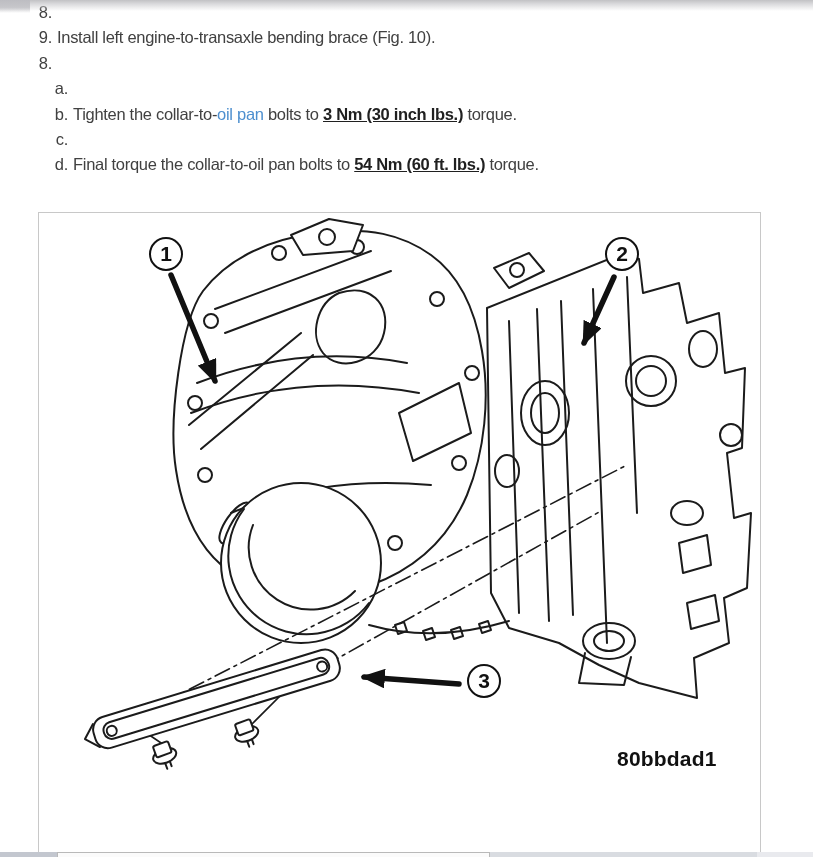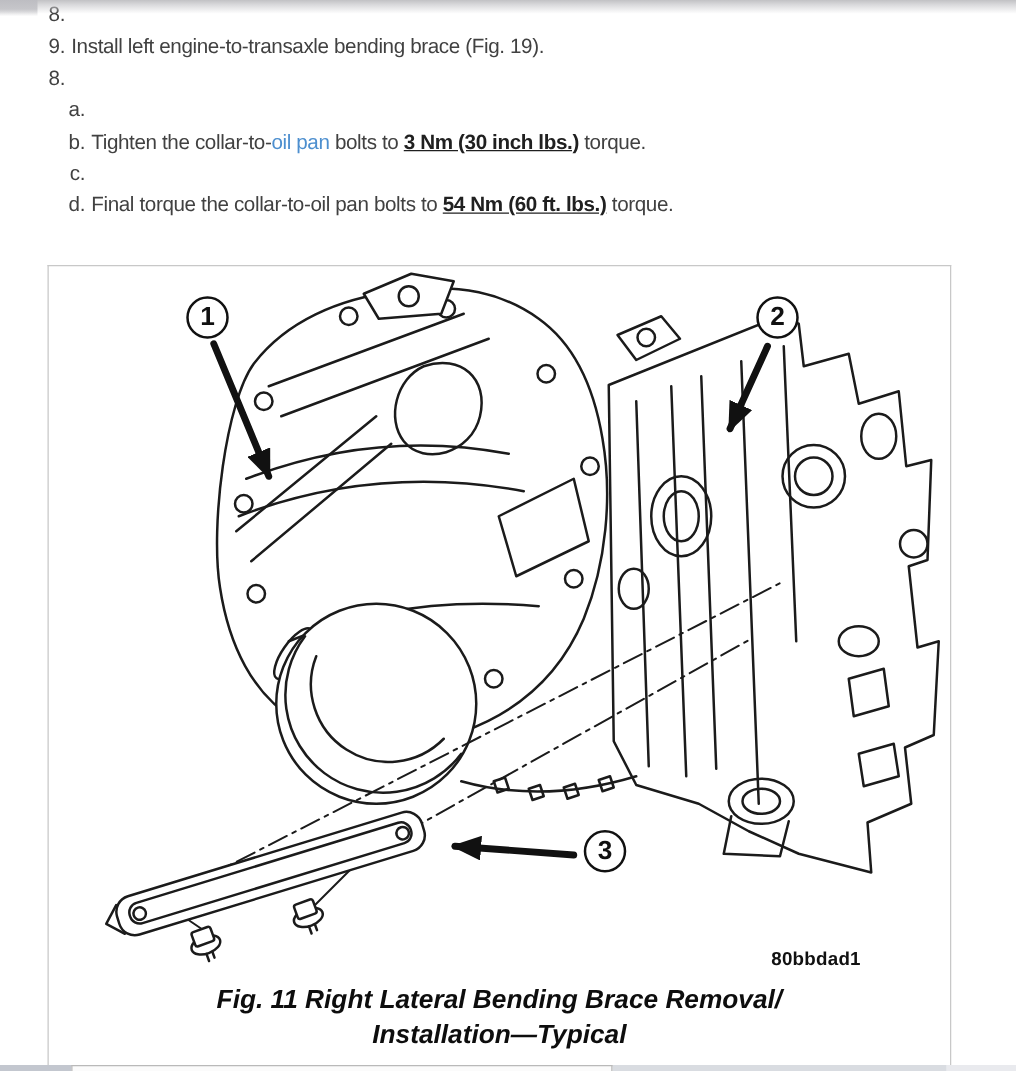--- a/index.html
+++ b/index.html
@@ -26,21 +26,21 @@
   .row.lv1 .marker{width:73px;}
   .seg-bold{font-weight:700;color:var(--bold-text);text-decoration:underline;}
   .seg-link{color:var(--link);cursor:pointer;text-decoration:none;}
 
   
   .figure-box{position:absolute;left:38px;top:212px;width:723px;height:645px;
     border:1.5px solid var(--figure-border);border-bottom:none;background:#fff;}
   .art{position:absolute;left:0;top:0;}
   .callout{position:absolute;width:34px;height:34px;border:2.6px solid #111;border-radius:50%;
     background:#fff;color:#111;font-weight:700;font-size:21px;line-height:29px;text-align:center;}
-  .img-code{position:absolute;left:578px;top:546px;font-weight:700;font-size:15px;color:#111;letter-spacing:0.2px;}
+  .img-code{position:absolute;left:578px;top:534px;font-weight:700;font-size:21px;color:#111;letter-spacing:0.2px;}
   .caption{position:absolute;left:0;top:573px;width:100%;text-align:center;
     font-weight:700;font-style:italic;font-size:21px;line-height:28px;color:#0d0d0d;}
 
   
   .hscroll{position:absolute;left:0;bottom:0;width:813px;height:5px;background:#d9dce1;z-index:11;}
   .hscroll .cap-left{position:absolute;left:0;top:0;width:57px;height:5px;background:#c3c7cf;}
   .hscroll .tail-right{position:absolute;left:757px;top:0;width:56px;height:5px;background:#e9eaee;}
   .hscroll .thumb{position:absolute;left:57px;top:0;width:433px;height:5px;background:#fbfbfb;
     border:1px solid #b9b9b9;border-bottom:none;}
 </style>
@@ -52,21 +52,21 @@
   <div class="top-shadow">
     <div class="top-shadow-cap"></div>
   </div>
 
   <div class="instructions" id="instructions">
       <div class="row lv0">
         <span class="marker">8.</span>
       </div>
       <div class="row lv0">
         <span class="marker">9.</span>
-        <span><span>Install left engine-to-transaxle bending brace (Fig. 19).</span></span>
+        <span><span>Install left engine-to-transaxle bending brace (Fig. 10).</span></span>
       </div>
       <div class="row lv0">
         <span class="marker">8.</span>
       </div>
       <div class="row lv1">
         <span class="marker">a.</span>
       </div>
       <div class="row lv1">
         <span class="marker">b.</span>
         <span><span>Tighten the collar-to-</span><a class="seg-link">oil pan</a><span> bolts to </span><span class="seg-bold">3 Nm (30 inch lbs.)</span><span> torque.</span></span>
@@ -183,24 +183,20 @@
     </svg>
 
     <div id="callouts">
         <div class="callout" style="left: 110px; top: 24px;">1</div>
         <div class="callout" style="left: 566px; top: 24px;">2</div>
         <div class="callout" style="left: 428px; top: 451px;">3</div>
       </div>
 
     <div class="img-code">80bbdad1</div>
 
-    <div class="caption">
-      <div>Fig. 11 Right Lateral Bending Brace Removal/</div>
-      <div>Installation—Typical</div>
-    </div>
   </div>
 
   <div class="hscroll">
     <div class="cap-left"></div>
     <div class="tail-right"></div>
     <div class="thumb"></div>
   </div>
 
 </div>
 

